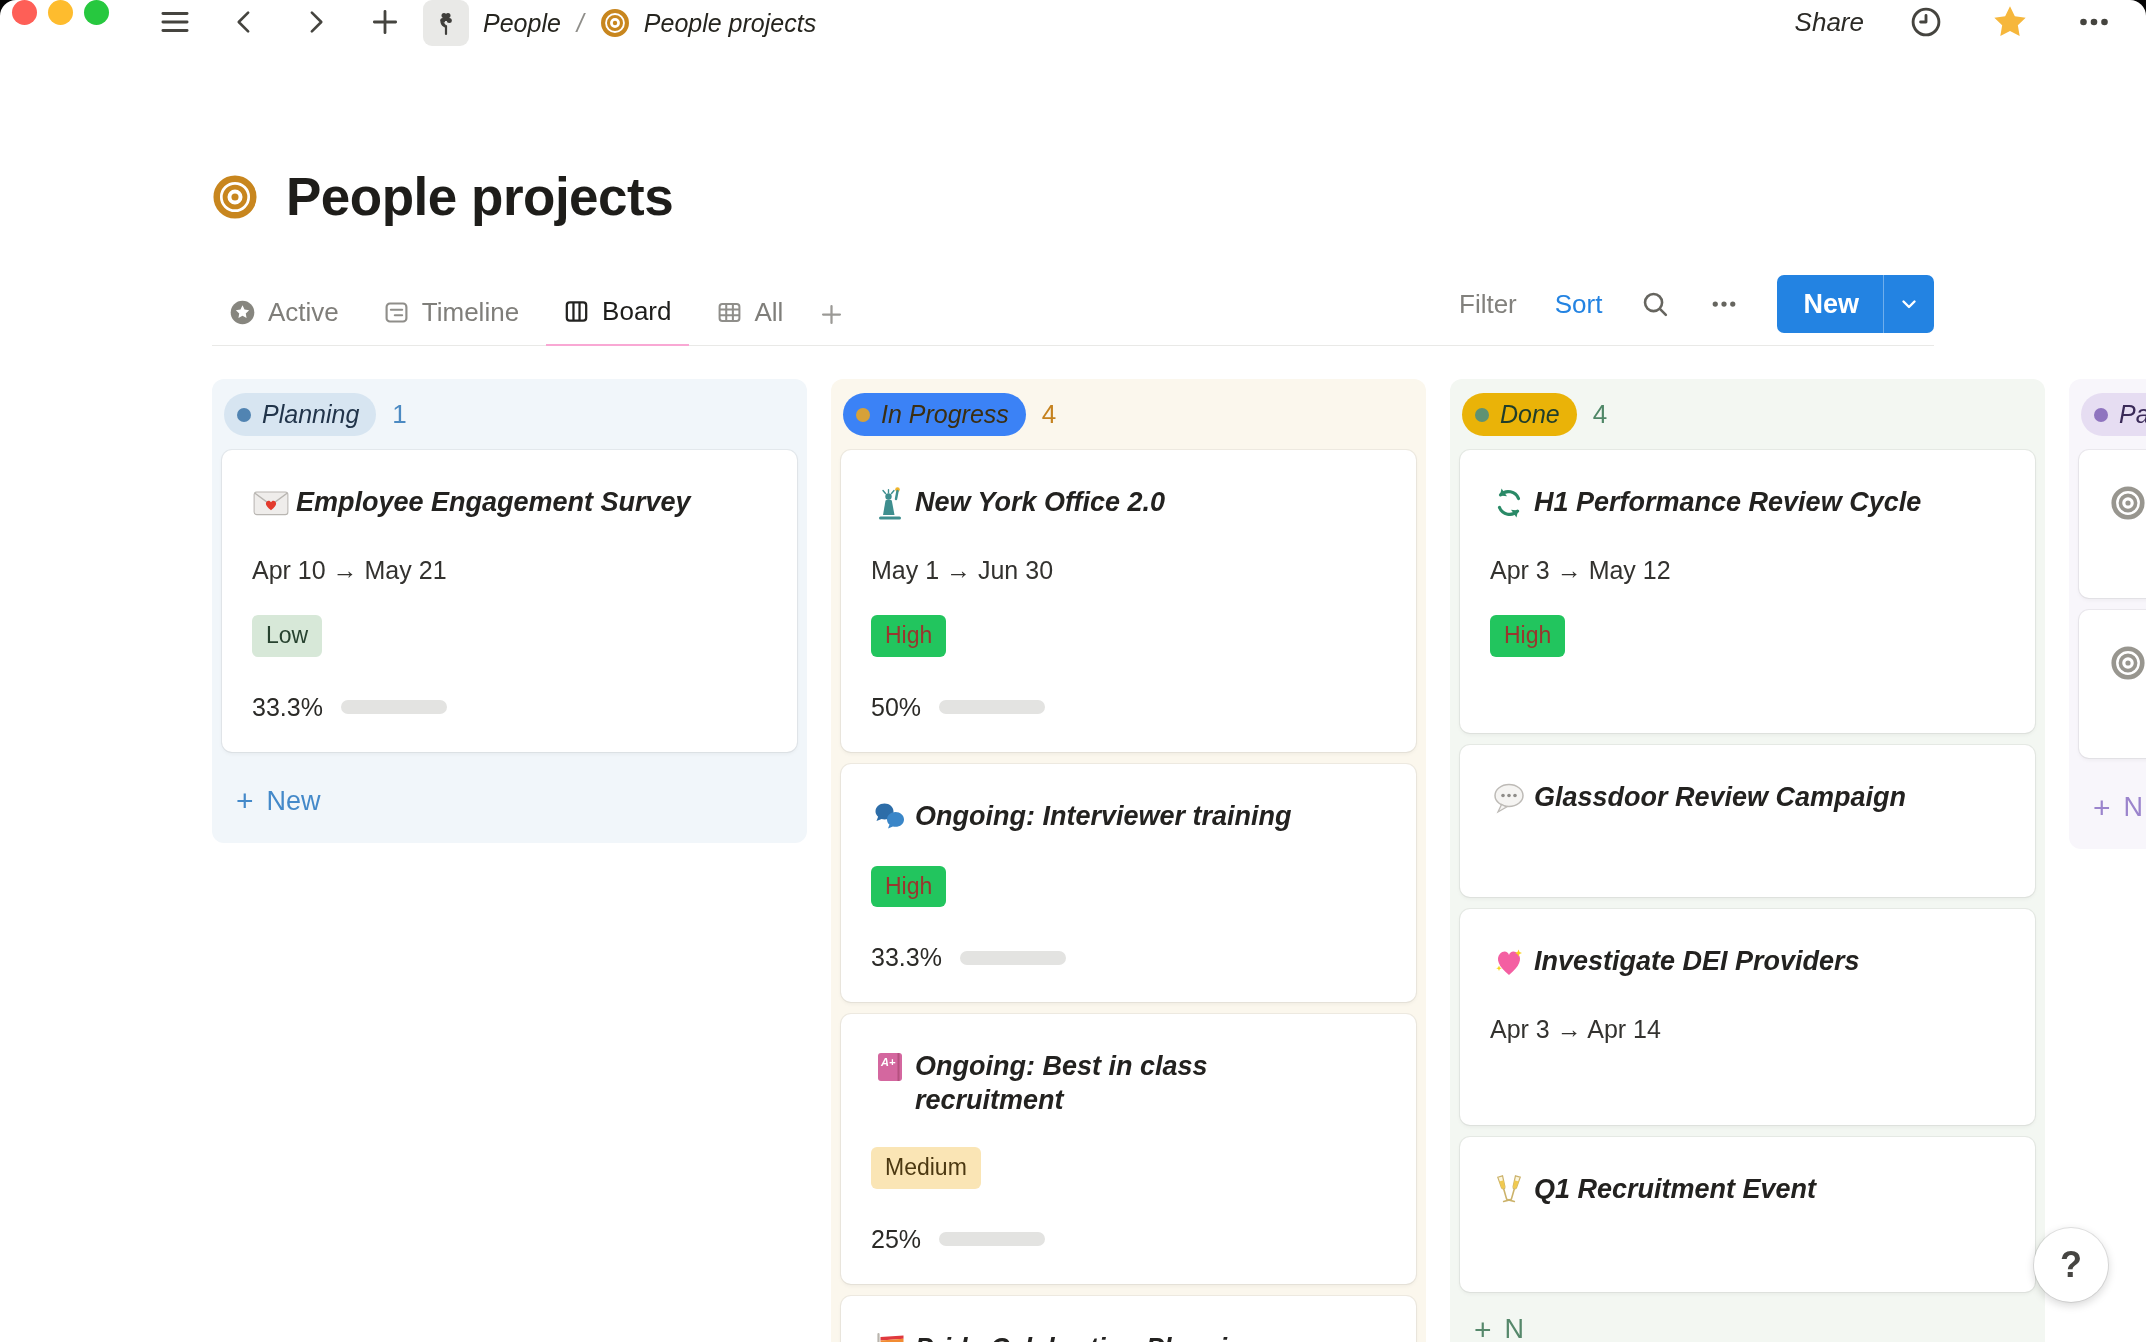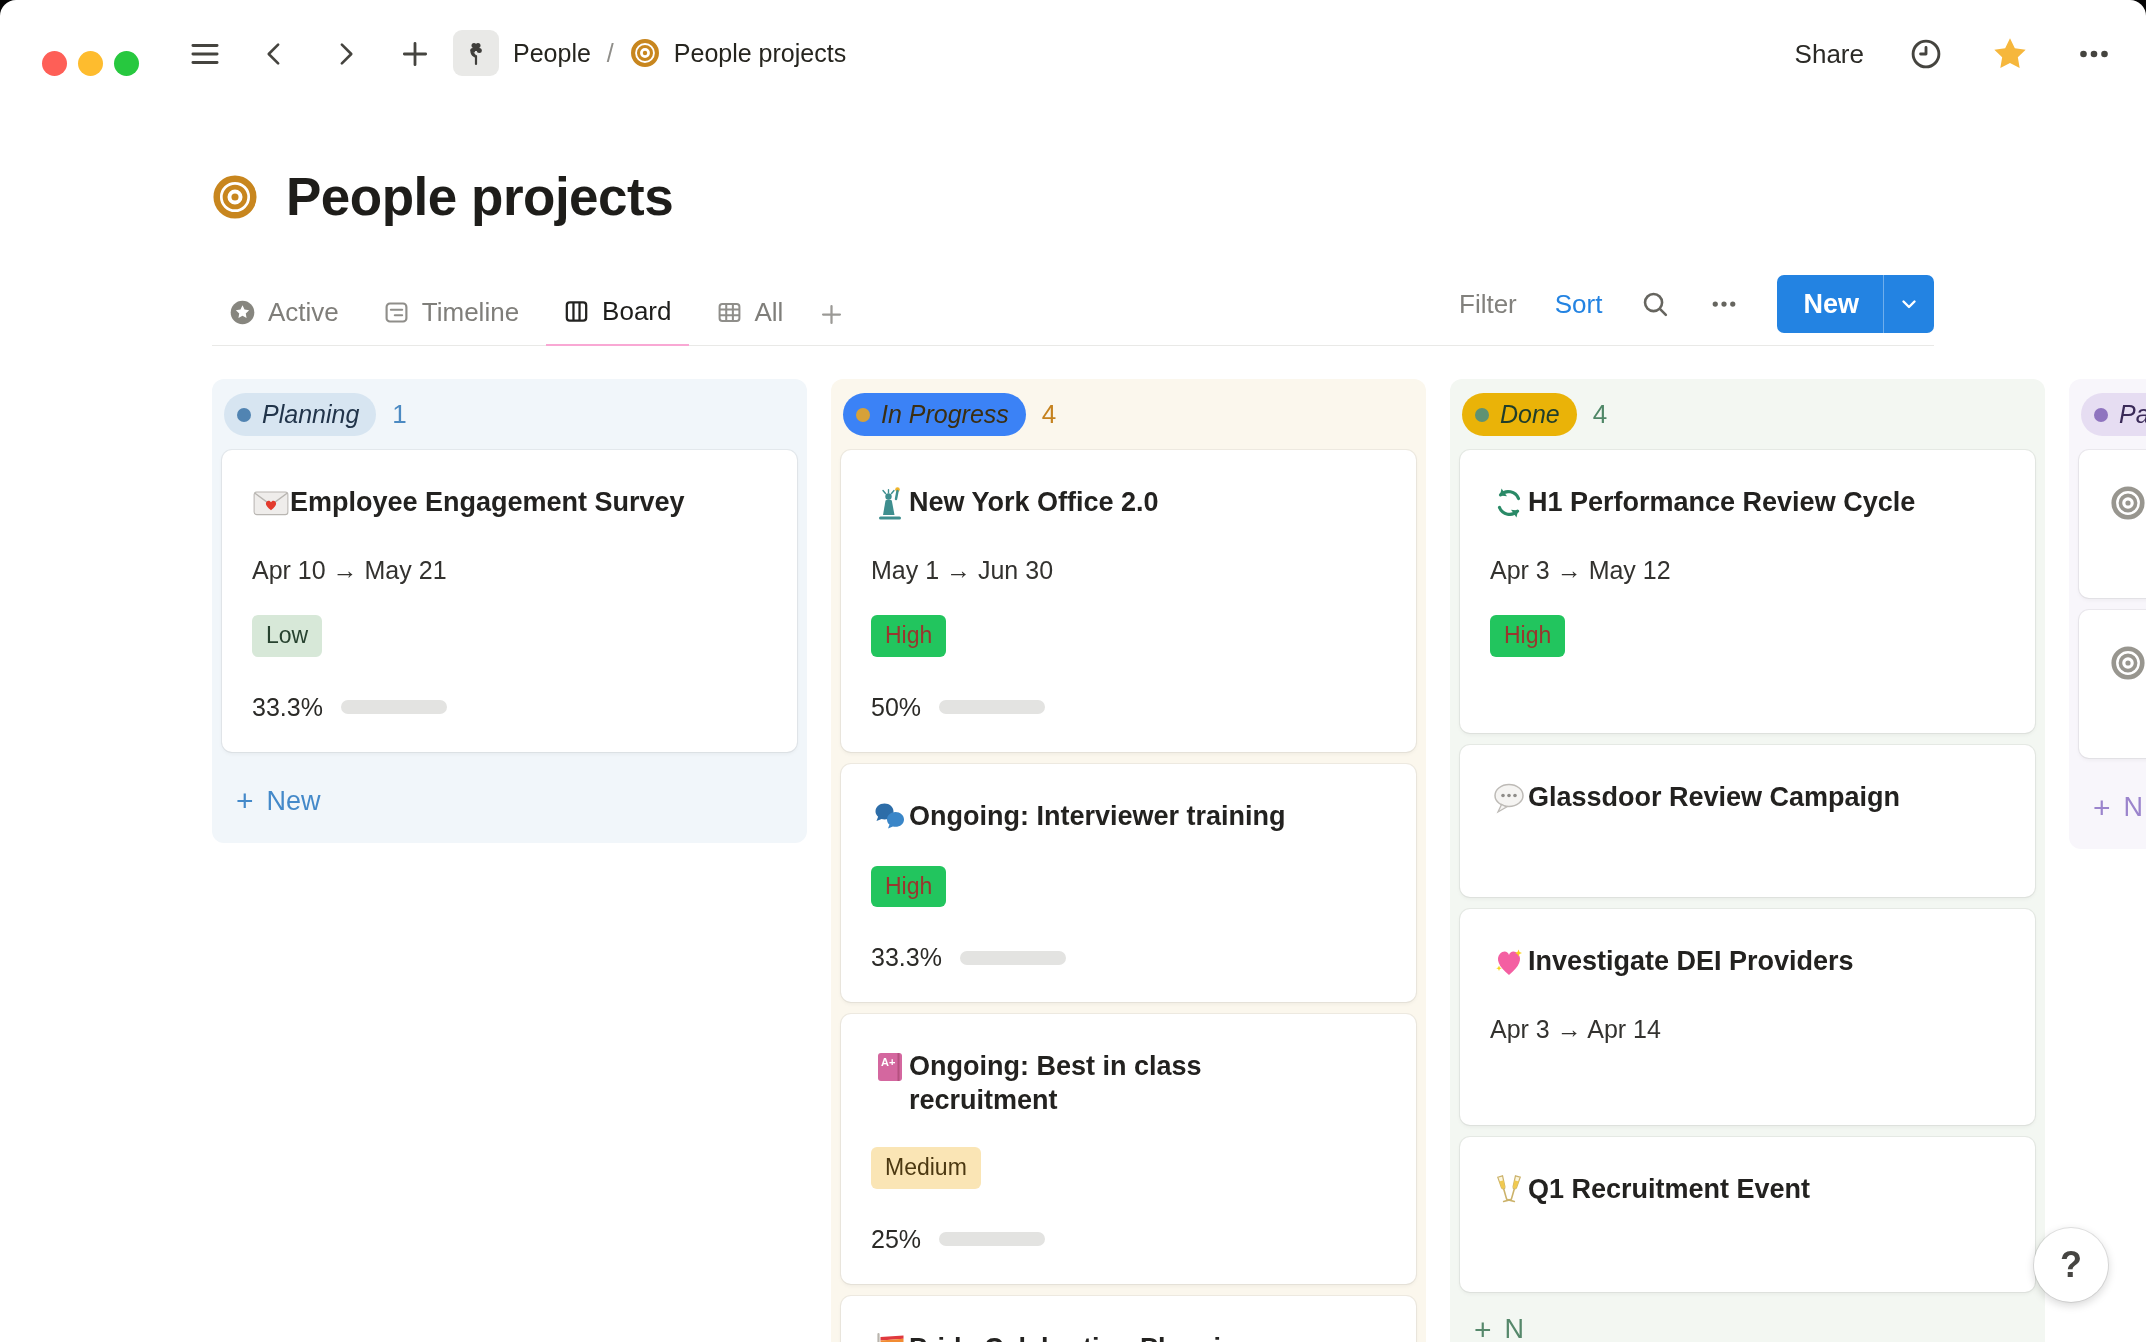--- a/index.html
+++ b/index.html
@@ -2,21 +2,21 @@
 <html><head>
 <meta charset="utf-8">
 <style>
   * { margin:0; padding:0; box-sizing:border-box; }
   html,body { width:2146px; height:1342px; background:#050505; overflow:hidden;
               font-family:"Liberation Sans", sans-serif; }
   .window { position:relative; width:2146px; height:1342px; background:#ffffff;
             border-radius:16px 16px 0 0; overflow:hidden; }
 
   
-  .topbar { height:76px; display:flex; align-items:flex-end; padding:0 30px 0 42px; }
+  .topbar { height:76px; display:flex; align-items:flex-start; padding:0 30px 0 12px;font-style:italic; }
   .traffic { display:flex; gap:11px; margin-right:44px; }
   .light { width:25px; height:25px; border-radius:50%; }
   .light.red{background:#fe5f57}.light.yellow{background:#febc2e}.light.green{background:#27c83f}
   .tb-icons { display:flex; align-items:center; gap:26px; }
   .tb-btn { width:44px; height:44px; display:flex; align-items:center; justify-content:center;
             border-radius:8px; cursor:pointer; }
   .crumbs { display:flex; align-items:center; gap:14px; margin-left:16px; font-size:25px; color:#26251f; }
   .ws-chip { width:46px; height:46px; background:#e9e9e7; border-radius:9px;
              display:flex; align-items:center; justify-content:center; }
   .crumb-sep { color:#8f8e8a; margin:0 2px; }
@@ -57,21 +57,21 @@
   .pill .dot { width:14px; height:14px; border-radius:50%; }
   .p-blue{background:#d7e5f1;color:#21344a}.p-blue .dot{background:#5184b2}
   .p-amber{background:#3b82f6;color:#3b2e12}.p-amber .dot{background:#d6a138}
   .p-green{background:#eab308;color:#1f3d2b}.p-green .dot{background:#5f9273}
   .p-purple{background:#e6ddf2;color:#3a2a58;padding-right:80px}.p-purple .dot{background:#8f74bf}
   .count { margin-left:16px; font-size:26px; }
   .cnt-blue{color:#4c8ac2}.cnt-amber{color:#c5821f}.cnt-green{color:#4f8767}
 
   .card { background:#fff; border-radius:10px; margin-bottom:12px; padding:34px 30px 30px;
           box-shadow:0 0 0 1px rgba(15,15,15,0.055), 0 2px 4px rgba(15,15,15,0.05); cursor:pointer; }
-  .card-titlerow { display:flex; gap:0; align-items:flex-start; }
+  .card-titlerow { display:flex; gap:6px; align-items:flex-start;font-style:italic; }
   .card-ico { flex:0 0 38px; width:38px; height:38px; display:flex; align-items:center; justify-content:center; }
   .card-title { font-size:27px; line-height:34px; font-weight:700; color:#232220; padding-top:1px; }
   .dates { margin-top:34px; font-size:25px; color:#33322f; }
   .tag { display:inline-block; margin-top:30px; font-size:23px; line-height:1.2;
          padding:7px 14px; border-radius:6px; }
   .tag-green{background:#d7e8d8;color:#27422f}
   .tag-red{background:#22c55e;color:#99362e}
   .tag-yellow{background:#fae5b5;color:#4b3811}
   .prog-row { margin-top:36px; display:flex; align-items:center; gap:18px; }
   .prog-label { font-size:25px; color:#2b2a27; }

